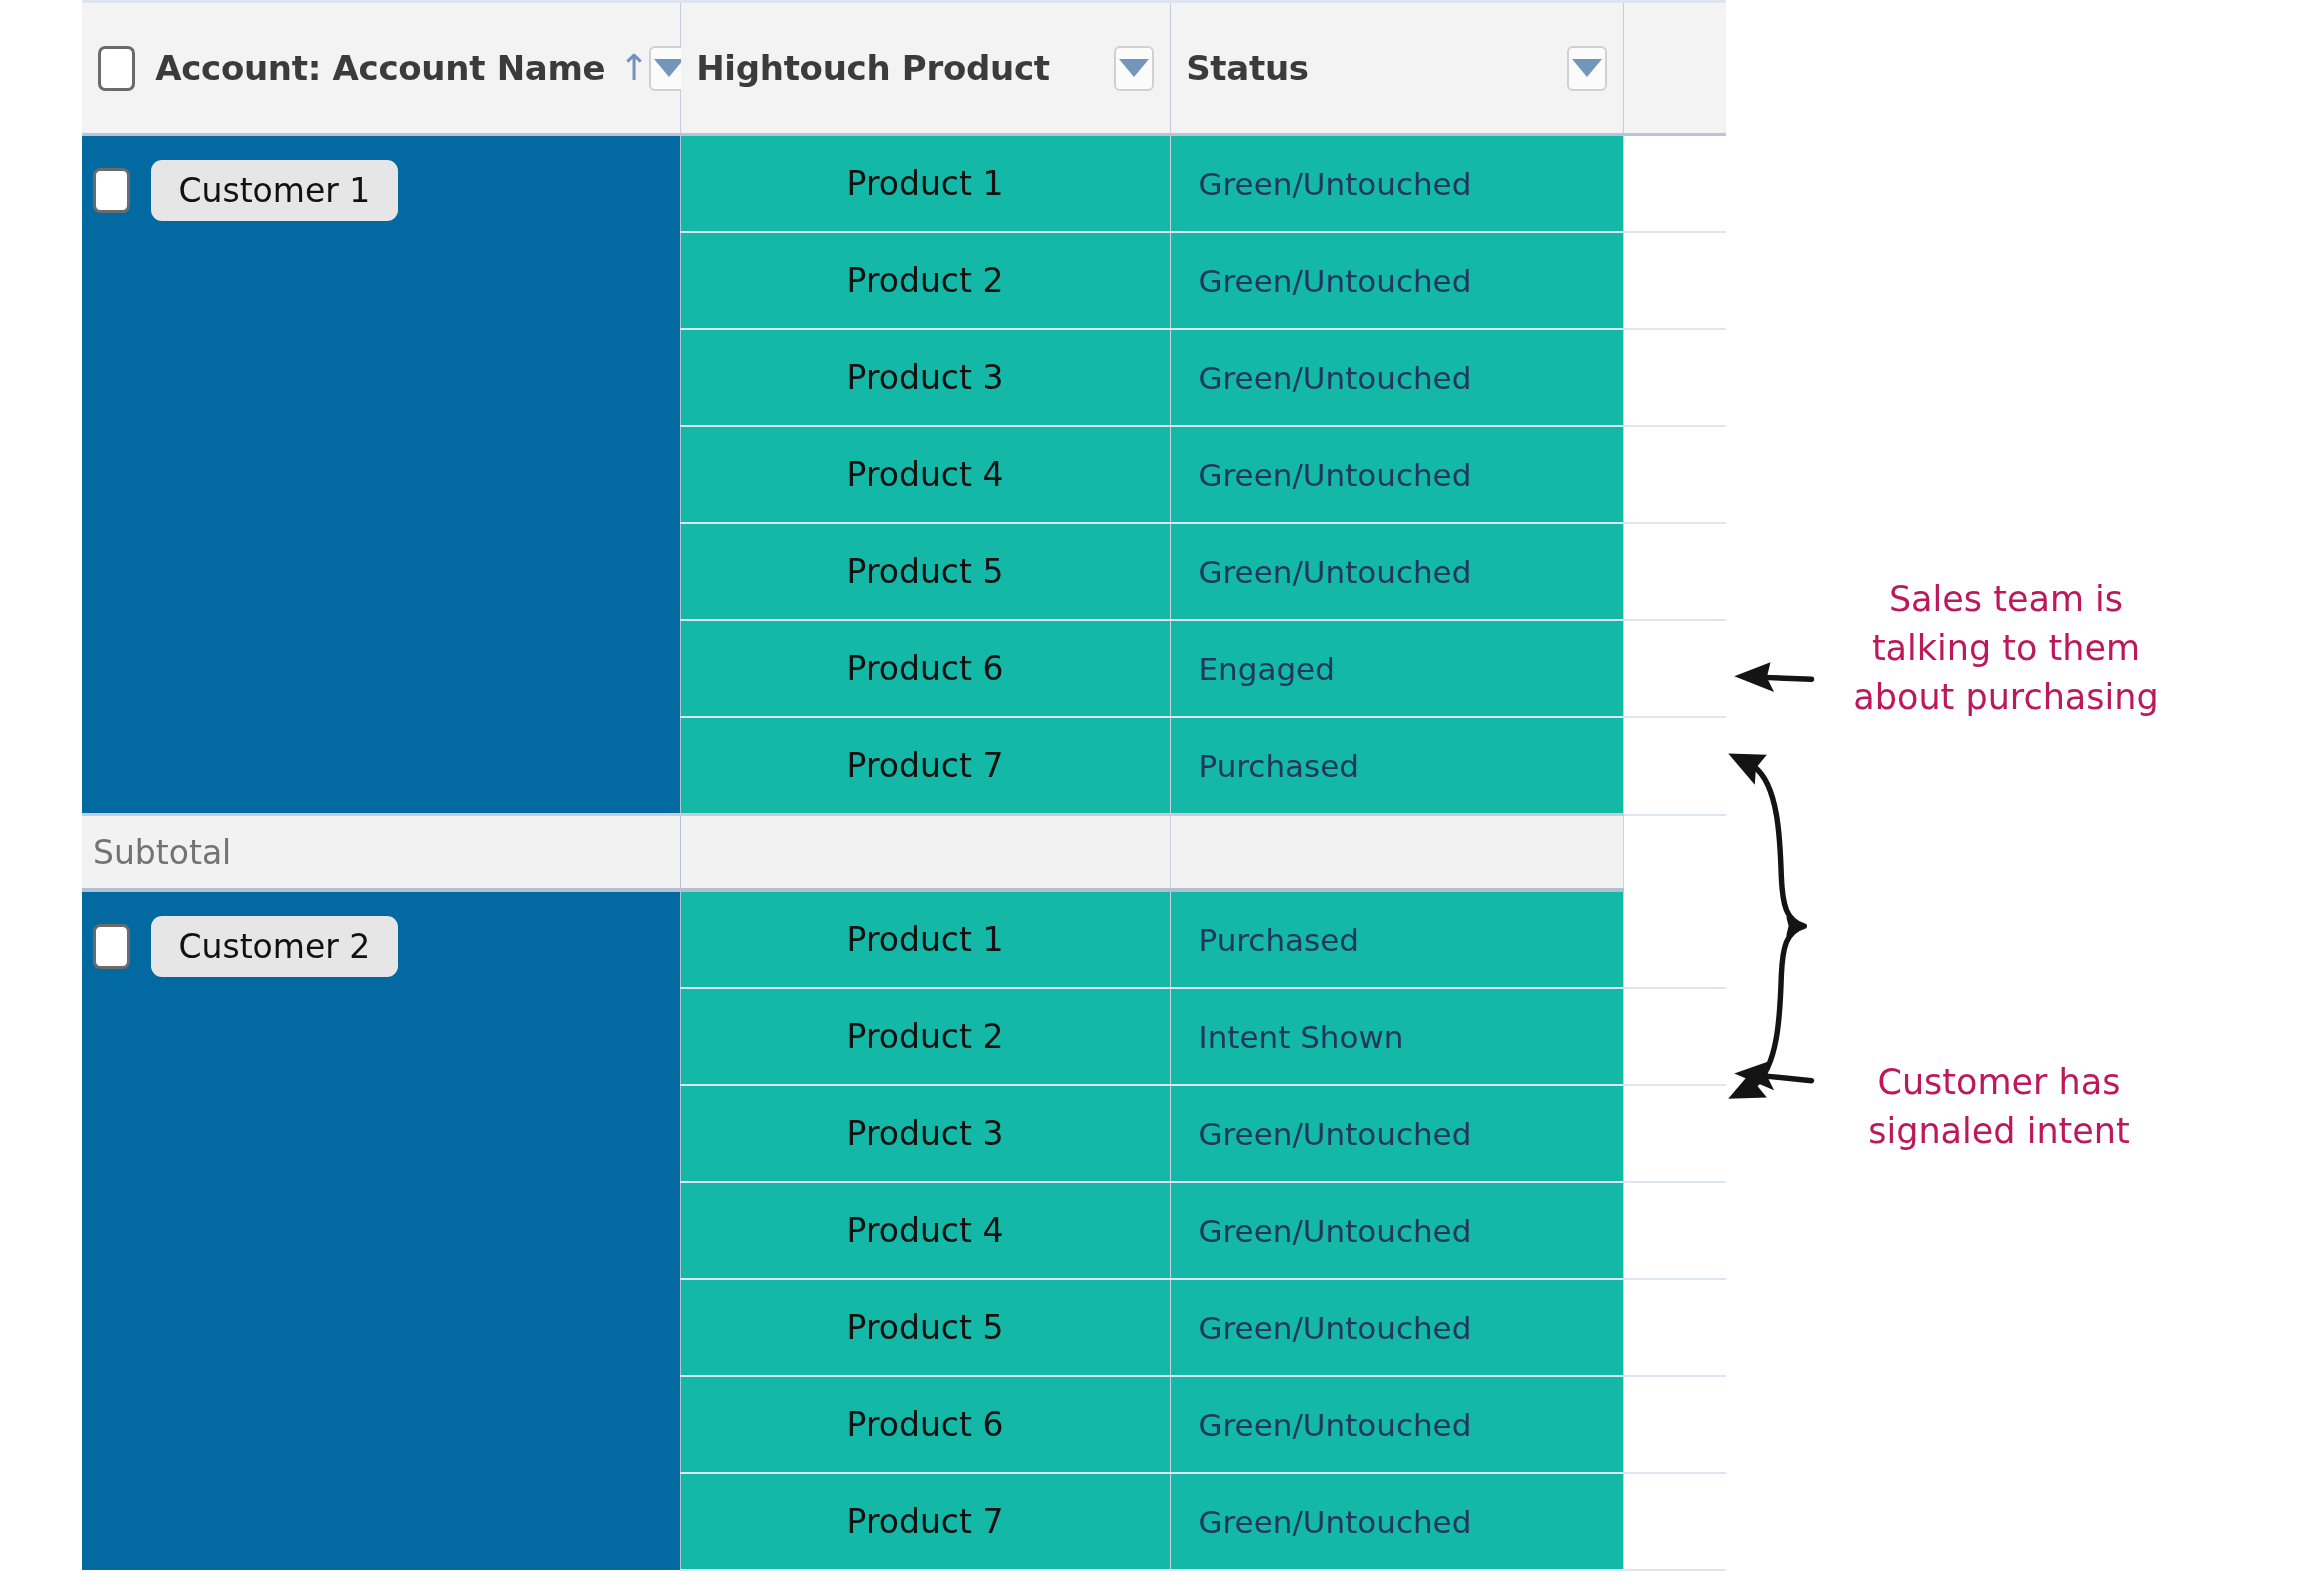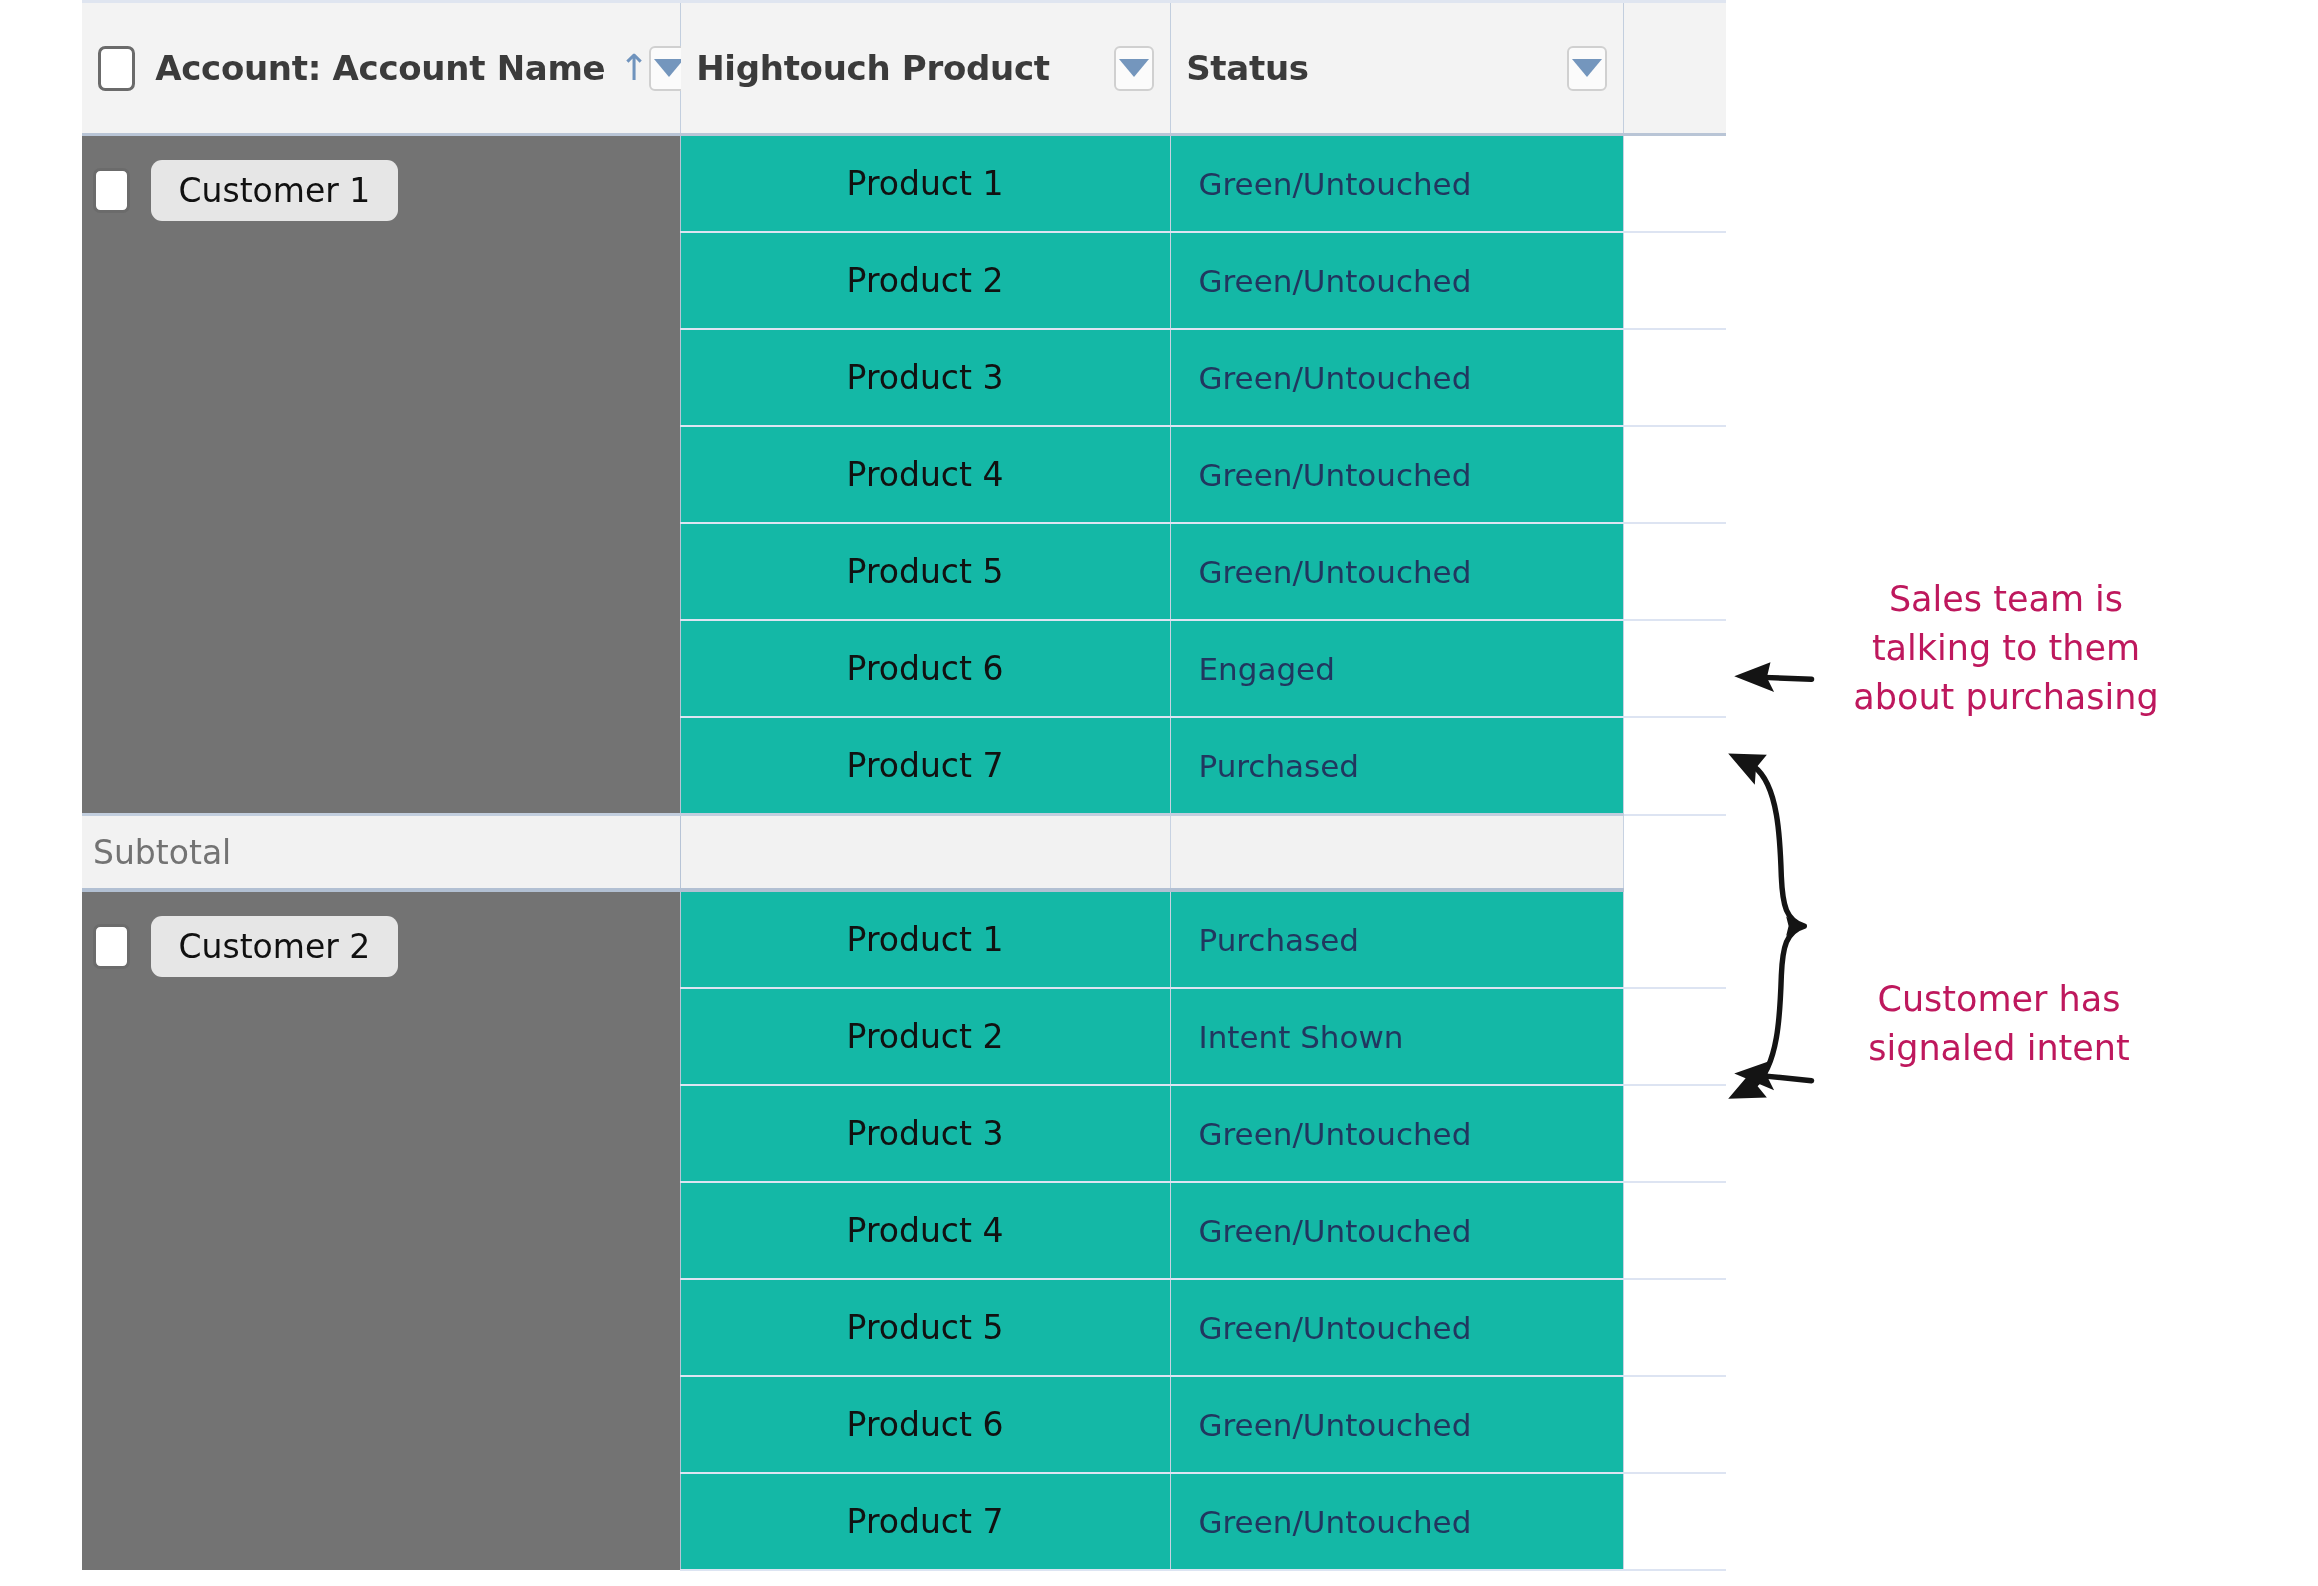--- a/index.html
+++ b/index.html
@@ -58,21 +58,21 @@
 
   
   tbody td{
     padding:0;margin:0;vertical-align:middle;
     border-bottom:2.4px solid #dde4f2;
     border-right:1.8px solid #c7d2e2;
     height:95px;
   }
   tbody td.c-tail-cell{border-right:none;}
   td.acct-cell{
-    background:#737373;border-right:1.8px solid #b7c4d6;border-bottom:none;
+    background:#0369a1;border-right:1.8px solid #b7c4d6;border-bottom:none;
     vertical-align:top;
   }
   td.prod-cell,td.stat-cell{background:#14b8a6;}
   td.tail-cell{background:#ffffff;border-bottom:2.4px solid #dde4f2;}
 
   .acct-inner{display:flex;align-items:center;padding:14.5px 0 0 11px;height:95px;box-sizing:border-box;}
   .acct-pill{
     background:#e6e6e6;border-radius:11px;padding:11px 28px;margin-left:20.5px;
     font-size:33px;color:#111111;white-space:nowrap;
   }
@@ -92,21 +92,21 @@
   .sub-label{font-size:33px;font-weight:normal;color:#737373;padding-left:11px;}
 
   
   #annotations{position:absolute;left:0;top:0;width:2319px;height:1586px;pointer-events:none;}
   .anno-text{
     position:absolute;font-size:35px;color:#be185d;line-height:1.40;
     text-align:center;white-space:pre-line;
   }
   #anno-sales{left:1825px;top:575px;width:362px;}
   #anno-current{left:1839px;top:834px;width:374px;text-align:left;}
-  #anno-intent{left:1830px;top:975px;width:338px;}
+  #anno-intent{left:1830px;top:1058px;width:338px;}
   svg.anno-svg{position:absolute;left:0;top:0;width:2319px;height:1586px;overflow:visible;}
 </style>
 </head>
 <body>
 
 <div id="report-table">
   <table class="rpt">
     <colgroup>
       <col class="c-account">
         <col class="c-product">

